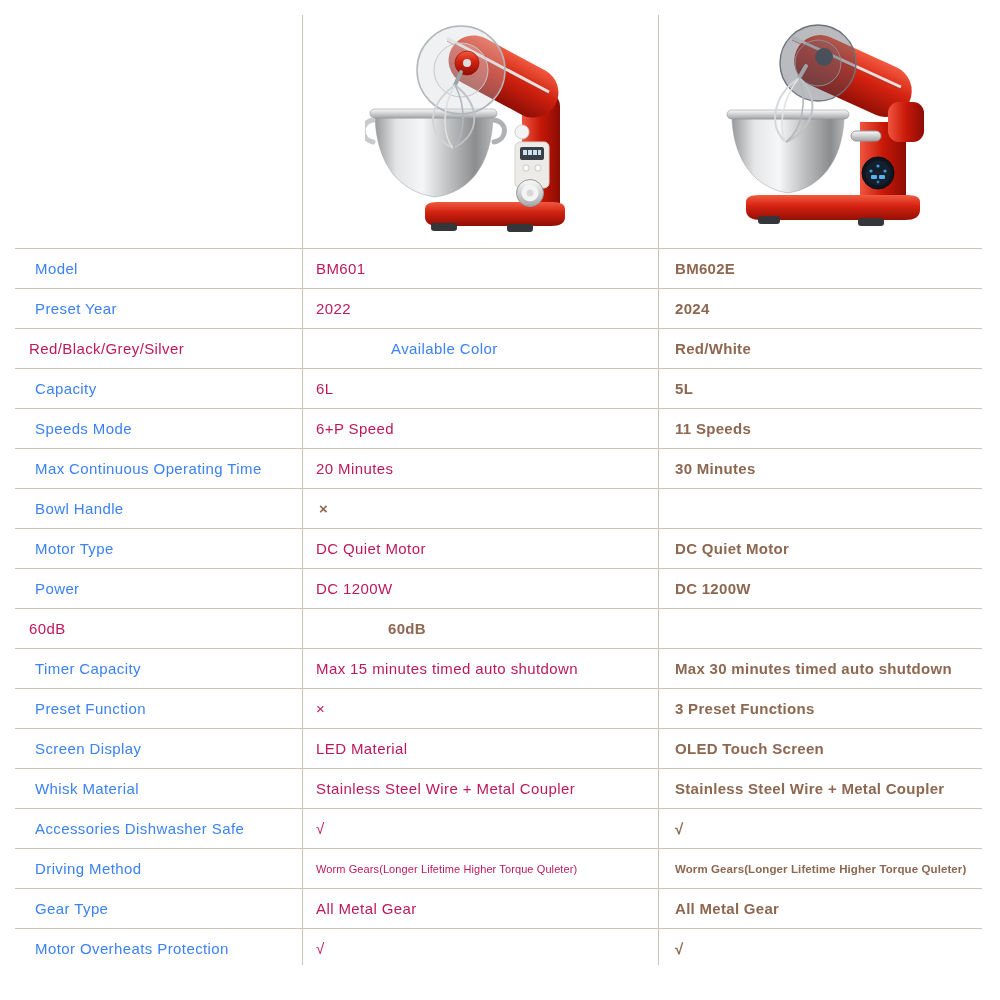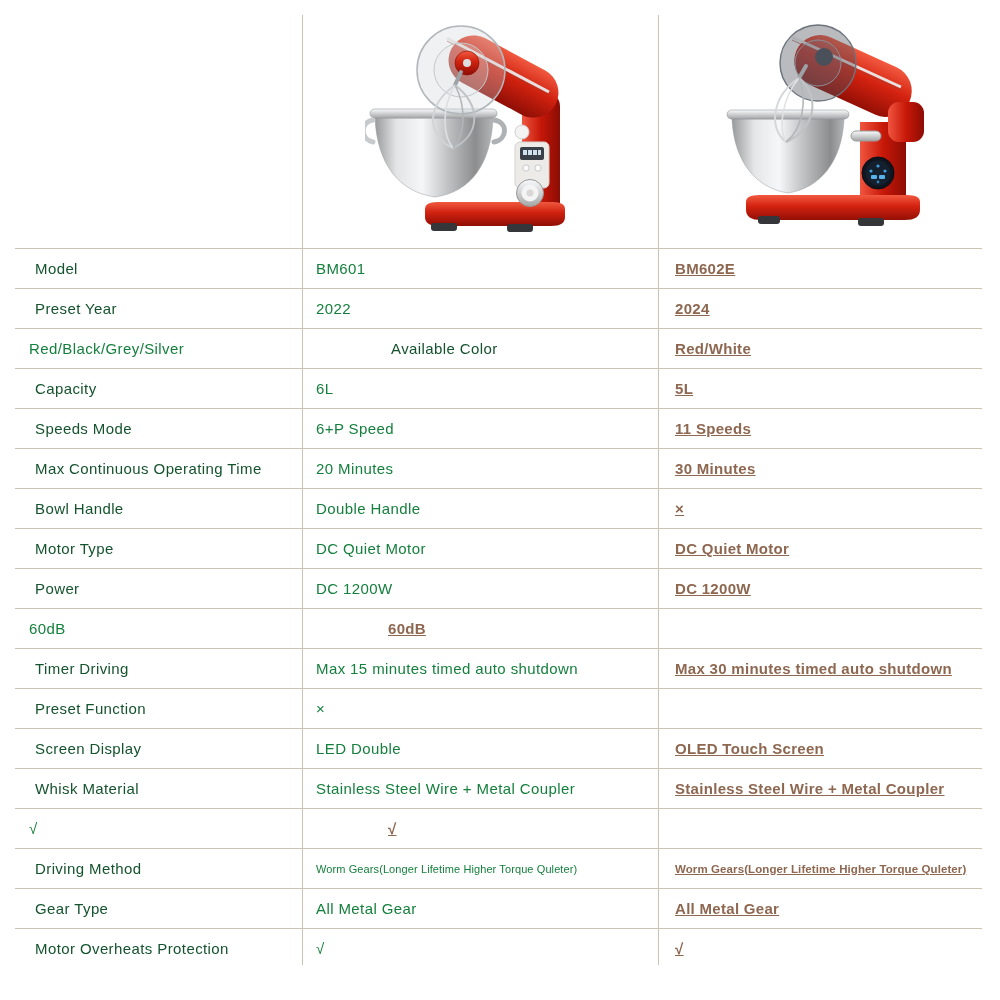--- a/index.html
+++ b/index.html
@@ -20,29 +20,29 @@
   .img-area { position:absolute; top:0; left:0; width:1000px; height:248px; }
   .mixer1 { position:absolute; left:365px; top:12px; width:210px; height:220px; }
   .mixer2 { position:absolute; left:720px; top:10px; width:228px; height:233px; }
 
   
   .spec-table { position:absolute; left:15px; top:248px; width:967px; }
   .spec-row { display:flex; height:40px; border-top:1px solid #ccc3b5; align-items:center; }
   .cell { overflow:hidden; white-space:nowrap; }
   .cell.label {
     width:287px; padding-left:20px;
-    color:#14532d; font-size:15px; letter-spacing:0.4px;
+    color:#3b82f6; font-size:15px; letter-spacing:0.4px;
   }
   .cell.v1 {
     width:356px; padding-left:14px;
-    color:#15803d; font-size:15px; letter-spacing:0.4px;
+    color:#be185d; font-size:15px; letter-spacing:0.4px;
   }
   .cell.v2 {
     width:324px; padding-left:17px;
-    color:#8e6750; font-size:15px; font-weight:bold; letter-spacing:0.3px;text-decoration:underline;
+    color:#8e6750; font-size:15px; font-weight:bold; letter-spacing:0.3px;
   }
   .spec-row.small .cell.v1 { font-size:11px; letter-spacing:0.1px; }
   .spec-row.small .cell.v2 { font-size:11.5px; letter-spacing:0.1px; }
 </style>
 </head>
 <body>
 
 <div class="page">
 
   <div class="v-divider left"></div>
@@ -214,57 +214,58 @@
       <div class="cell v1">6+P Speed</div>
       <div class="cell v2">11 Speeds</div>
     </div>
     <div class="spec-row">
       <div class="cell label">Max Continuous Operating Time</div>
       <div class="cell v1">20 Minutes</div>
       <div class="cell v2">30 Minutes</div>
     </div>
     <div class="spec-row">
       <div class="cell label">Bowl Handle</div>
-      <div class="cell v1">Double Handle</div>
       <div class="cell v2">×</div>
     </div>
     <div class="spec-row">
       <div class="cell label">Motor Type</div>
       <div class="cell v1">DC Quiet Motor</div>
       <div class="cell v2">DC Quiet Motor</div>
     </div>
     <div class="spec-row">
       <div class="cell label">Power</div>
       <div class="cell v1">DC 1200W</div>
       <div class="cell v2">DC 1200W</div>
     </div>
     <div class="spec-row">
       <div class="cell v1">60dB</div>
       <div class="cell v2">60dB</div>
     </div>
     <div class="spec-row">
-      <div class="cell label">Timer Driving</div>
+      <div class="cell label">Timer Capacity</div>
       <div class="cell v1">Max 15 minutes timed auto shutdown</div>
       <div class="cell v2">Max 30 minutes timed auto shutdown</div>
     </div>
     <div class="spec-row">
       <div class="cell label">Preset Function</div>
       <div class="cell v1">×</div>
+      <div class="cell v2">3 Preset Functions</div>
     </div>
     <div class="spec-row">
       <div class="cell label">Screen Display</div>
-      <div class="cell v1">LED Double</div>
+      <div class="cell v1">LED Material</div>
       <div class="cell v2">OLED Touch Screen</div>
     </div>
     <div class="spec-row">
       <div class="cell label">Whisk Material</div>
       <div class="cell v1">Stainless Steel Wire + Metal Coupler</div>
       <div class="cell v2">Stainless Steel Wire + Metal Coupler</div>
     </div>
     <div class="spec-row">
+      <div class="cell label">Accessories Dishwasher Safe</div>
       <div class="cell v1">√</div>
       <div class="cell v2">√</div>
     </div>
     <div class="spec-row small">
       <div class="cell label">Driving Method</div>
       <div class="cell v1">Worm Gears(Longer Lifetime Higher Torque Quleter)</div>
       <div class="cell v2">Worm Gears(Longer Lifetime Higher Torque Quleter)</div>
     </div>
     <div class="spec-row">
       <div class="cell label">Gear Type</div>

